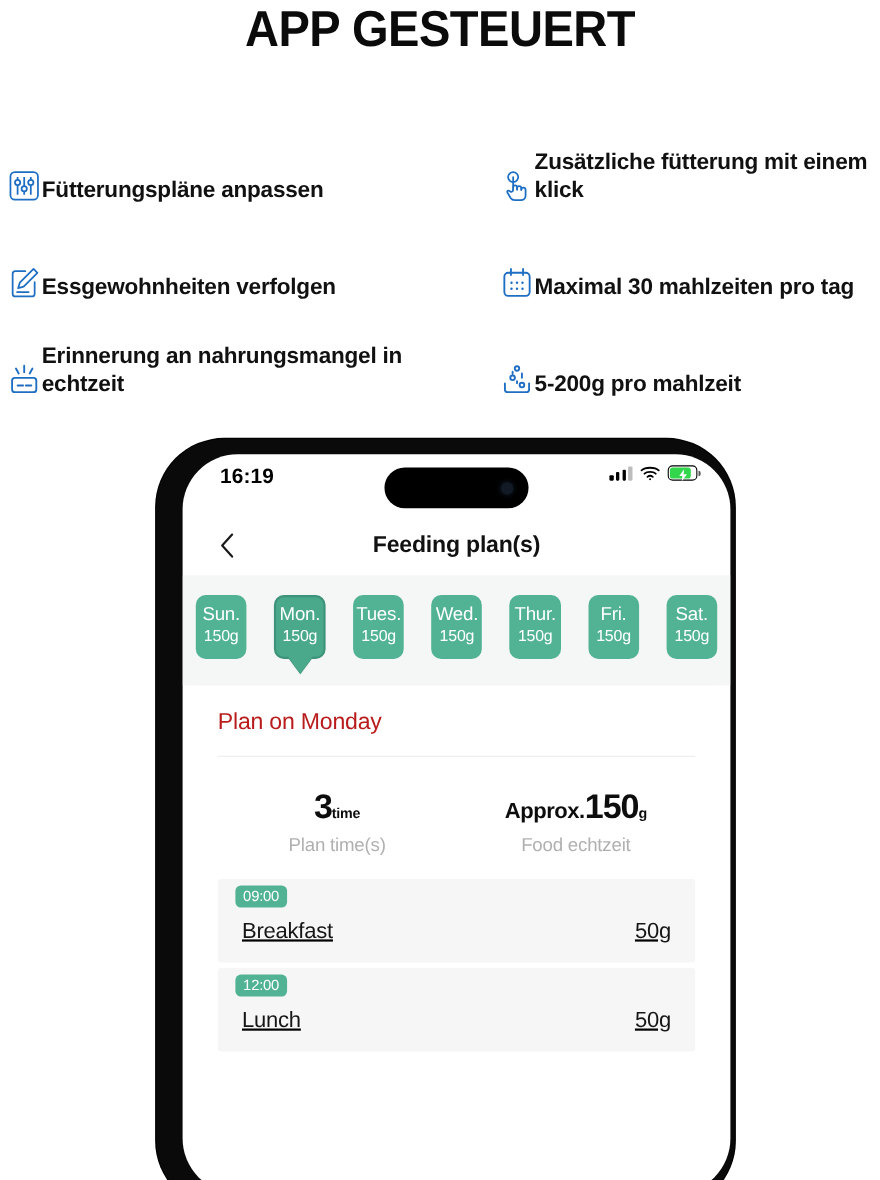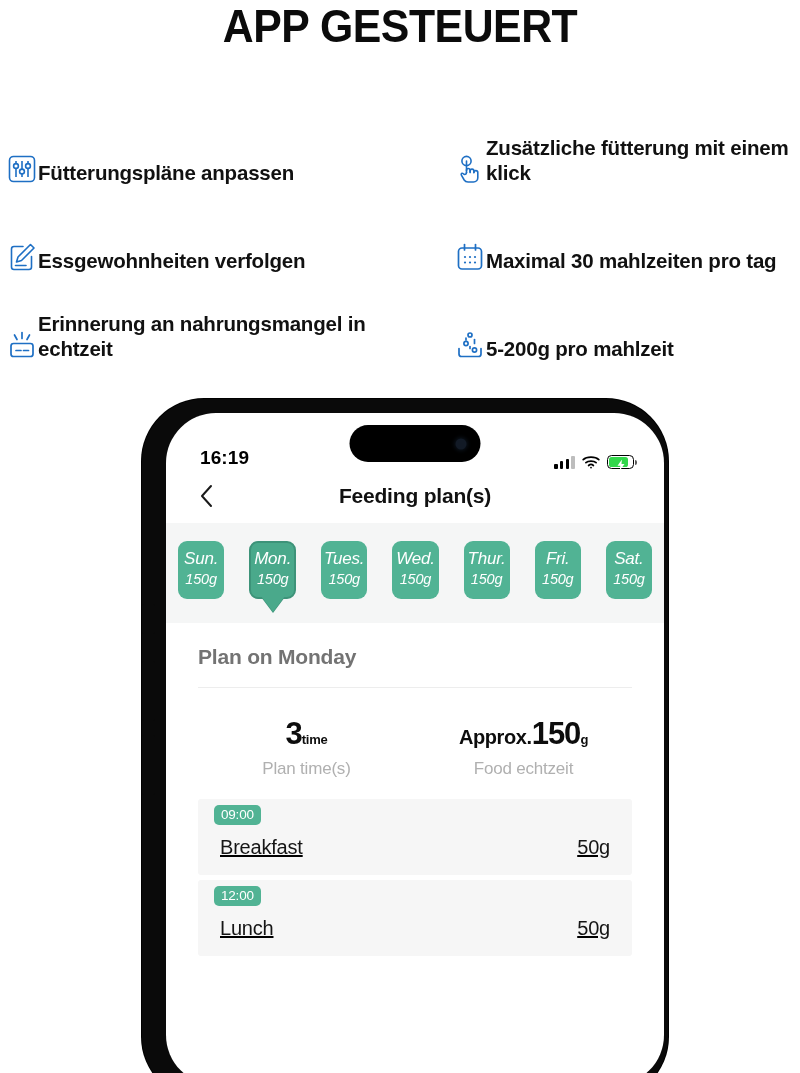--- a/index.html
+++ b/index.html
@@ -81,21 +81,21 @@
     background:#ffffff;
     border-radius:50px;
     overflow:hidden;
   }
 
   
   .statusbar{
     position:relative;
     height:56px;
     display:flex;
-    align-items:flex-end;
+    align-items:flex-start;
     justify-content:space-between;
     padding:10px 30px 0 34px;
     box-sizing:border-box;
   }
   .clock{
     font-size:19px;font-weight:bold;color:#000;
     letter-spacing:0.1px;
   }
   .dyn-island{
     position:absolute;
@@ -156,23 +156,22 @@
     letter-spacing:-0.2px;
   }
 
   
   .days-area{
     background:#f5f6f6;
     padding:18px 12px 0 12px;
     position:relative;
   }
   .days{
-    display:flex;gap:25px;justify-content:center;
+    display:flex;gap:25px;justify-content:flex-end;
     align-items:flex-start;
-    font-style:italic;
   }
   .day{
     position:relative;
     width:58px;
     background:#51b394;
     border-radius:9px;
     padding:8px 0 9px 0;
     text-align:center;
     color:#ffffff;
     box-sizing:border-box;
@@ -199,23 +198,22 @@
 
   
   .card{
     background:#ffffff;
     border-radius:16px 16px 0 0;
     margin:0 8px;
     padding:22px 24px 0 24px;
     box-sizing:border-box;
   }
   .card-title{
-    font-size:21px;color:#737373;letter-spacing:-0.2px;
+    font-size:21px;color:#b91c1c;letter-spacing:-0.2px;
     padding-bottom:18px;
-    font-weight:bold;
   }
   .divider{height:1px;background:#ededed;}
   .stats{
     display:flex;
     padding:28px 0 6px 0;
   }
   .stat{flex:1;text-align:center;}
   .stat .big{
     font-size:31px;font-weight:bold;color:#0d0d0d;letter-spacing:-1px;
   }

